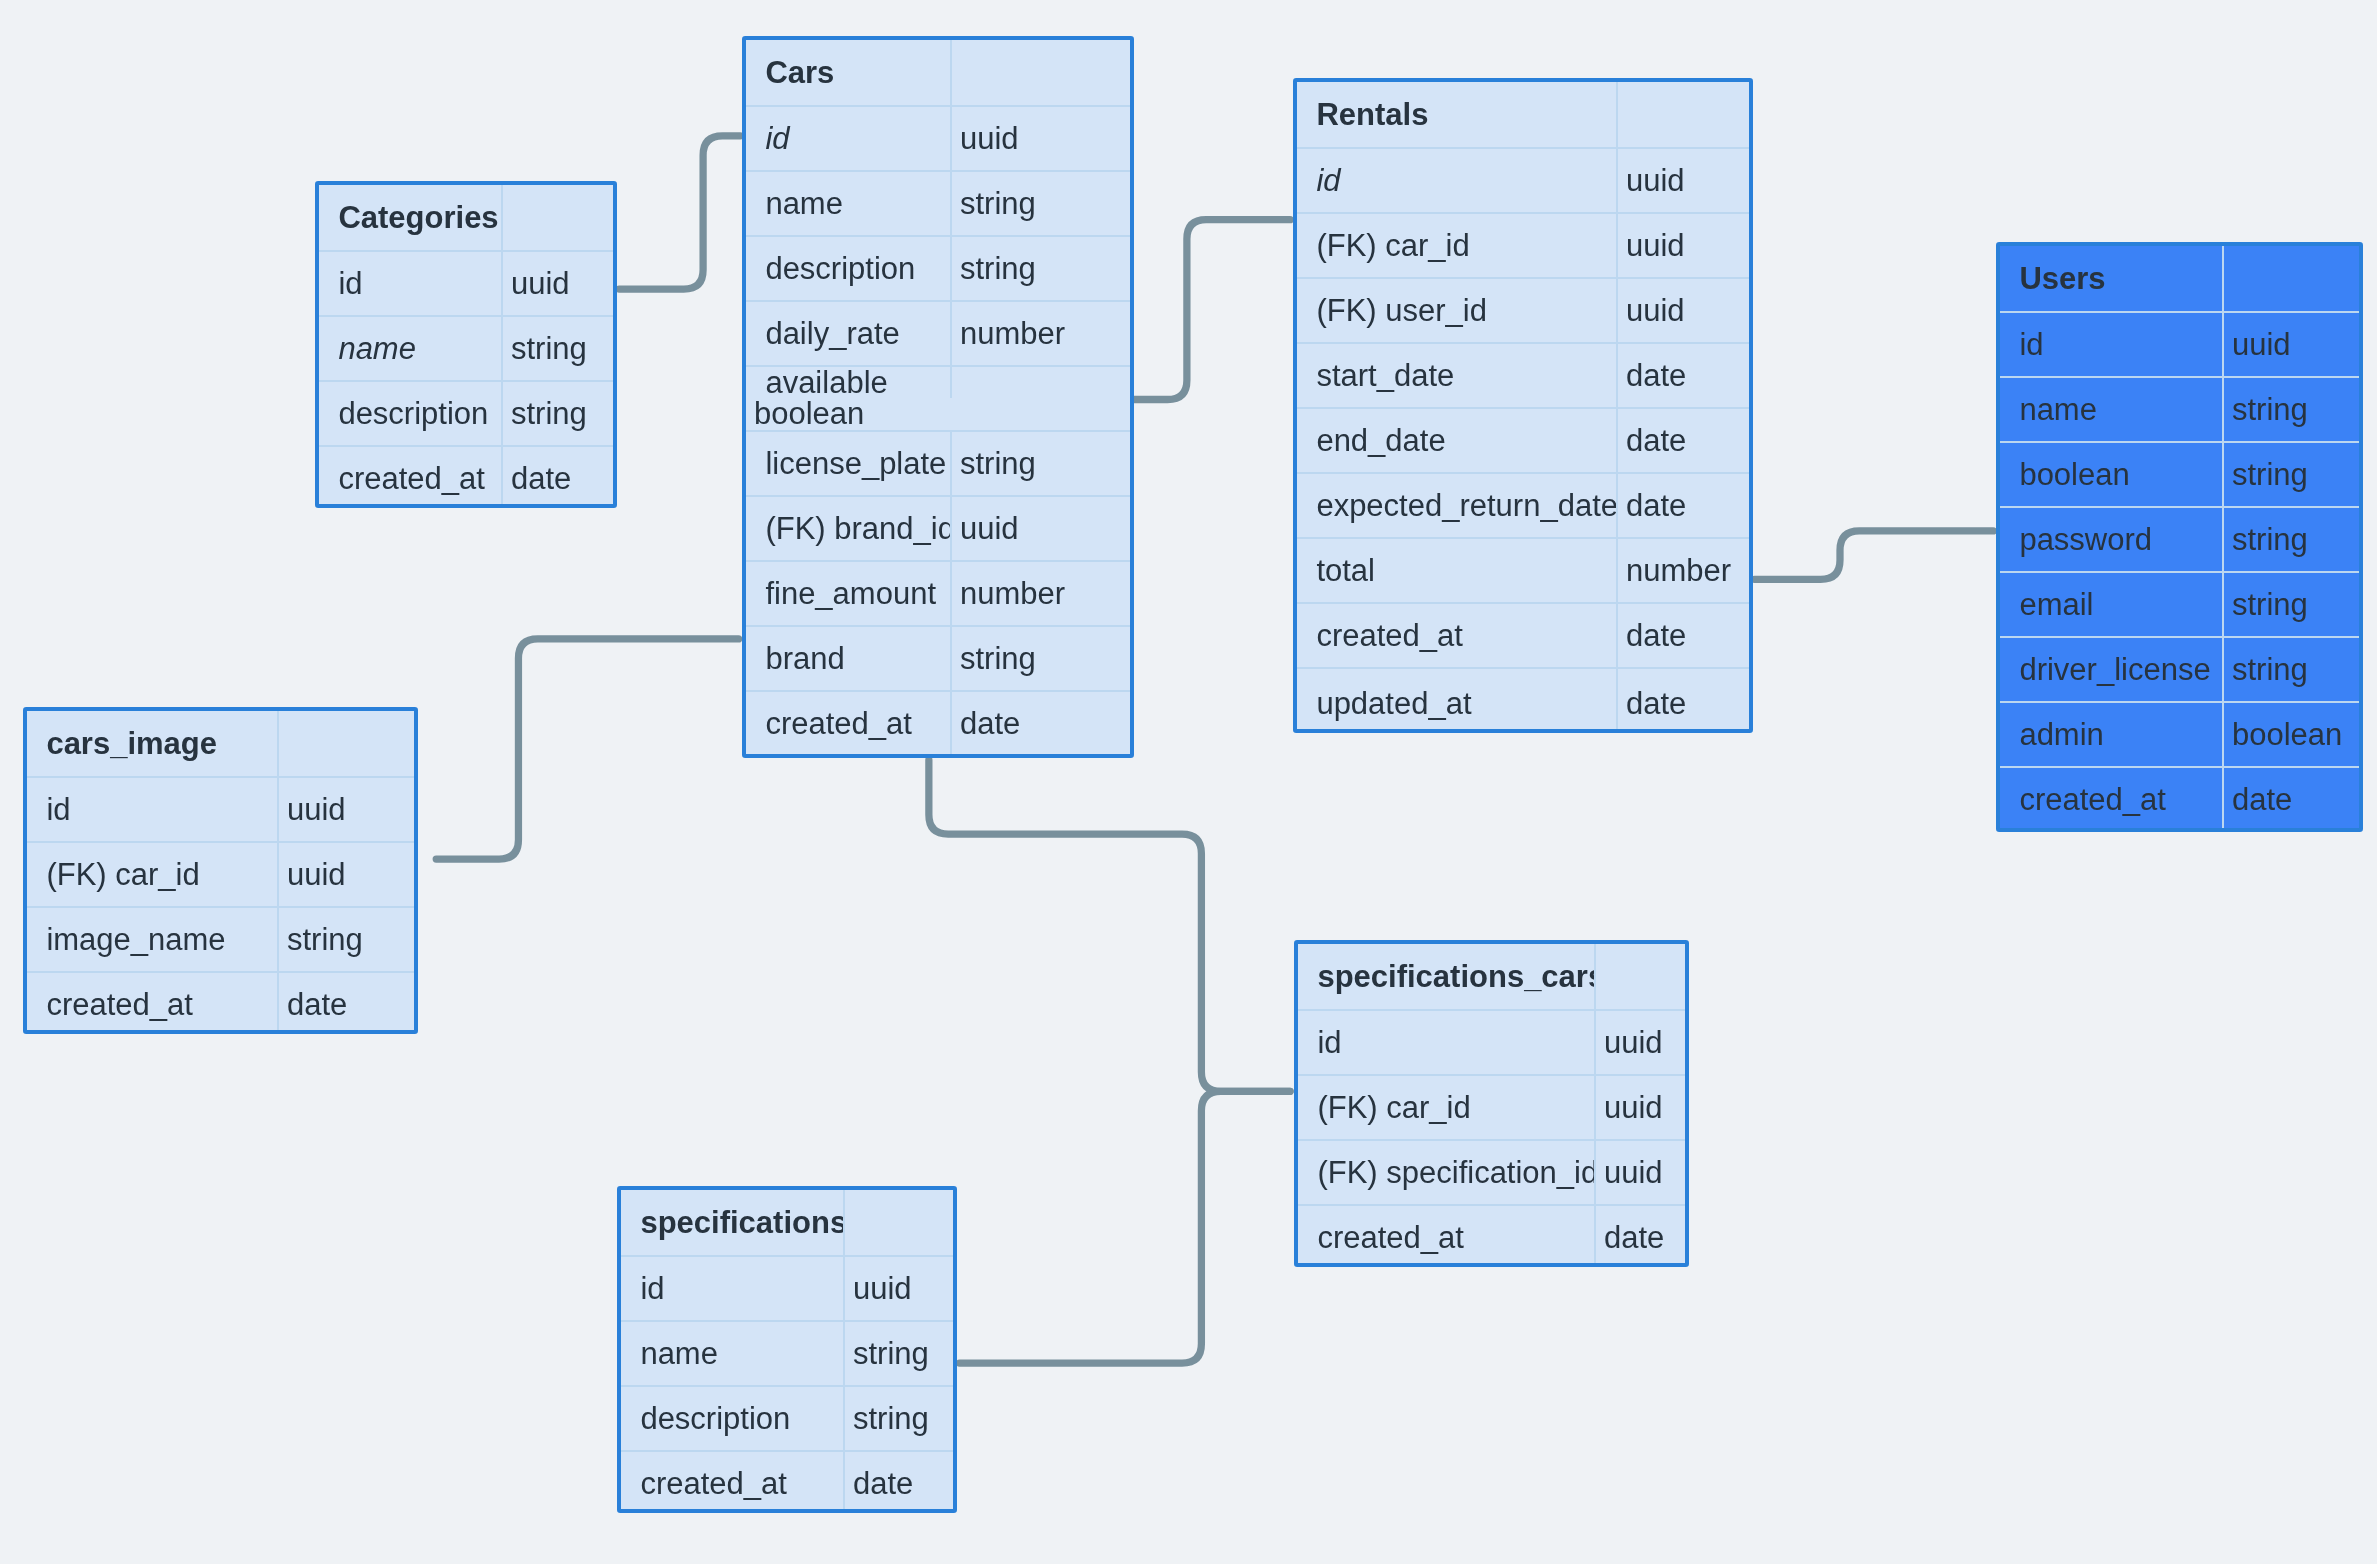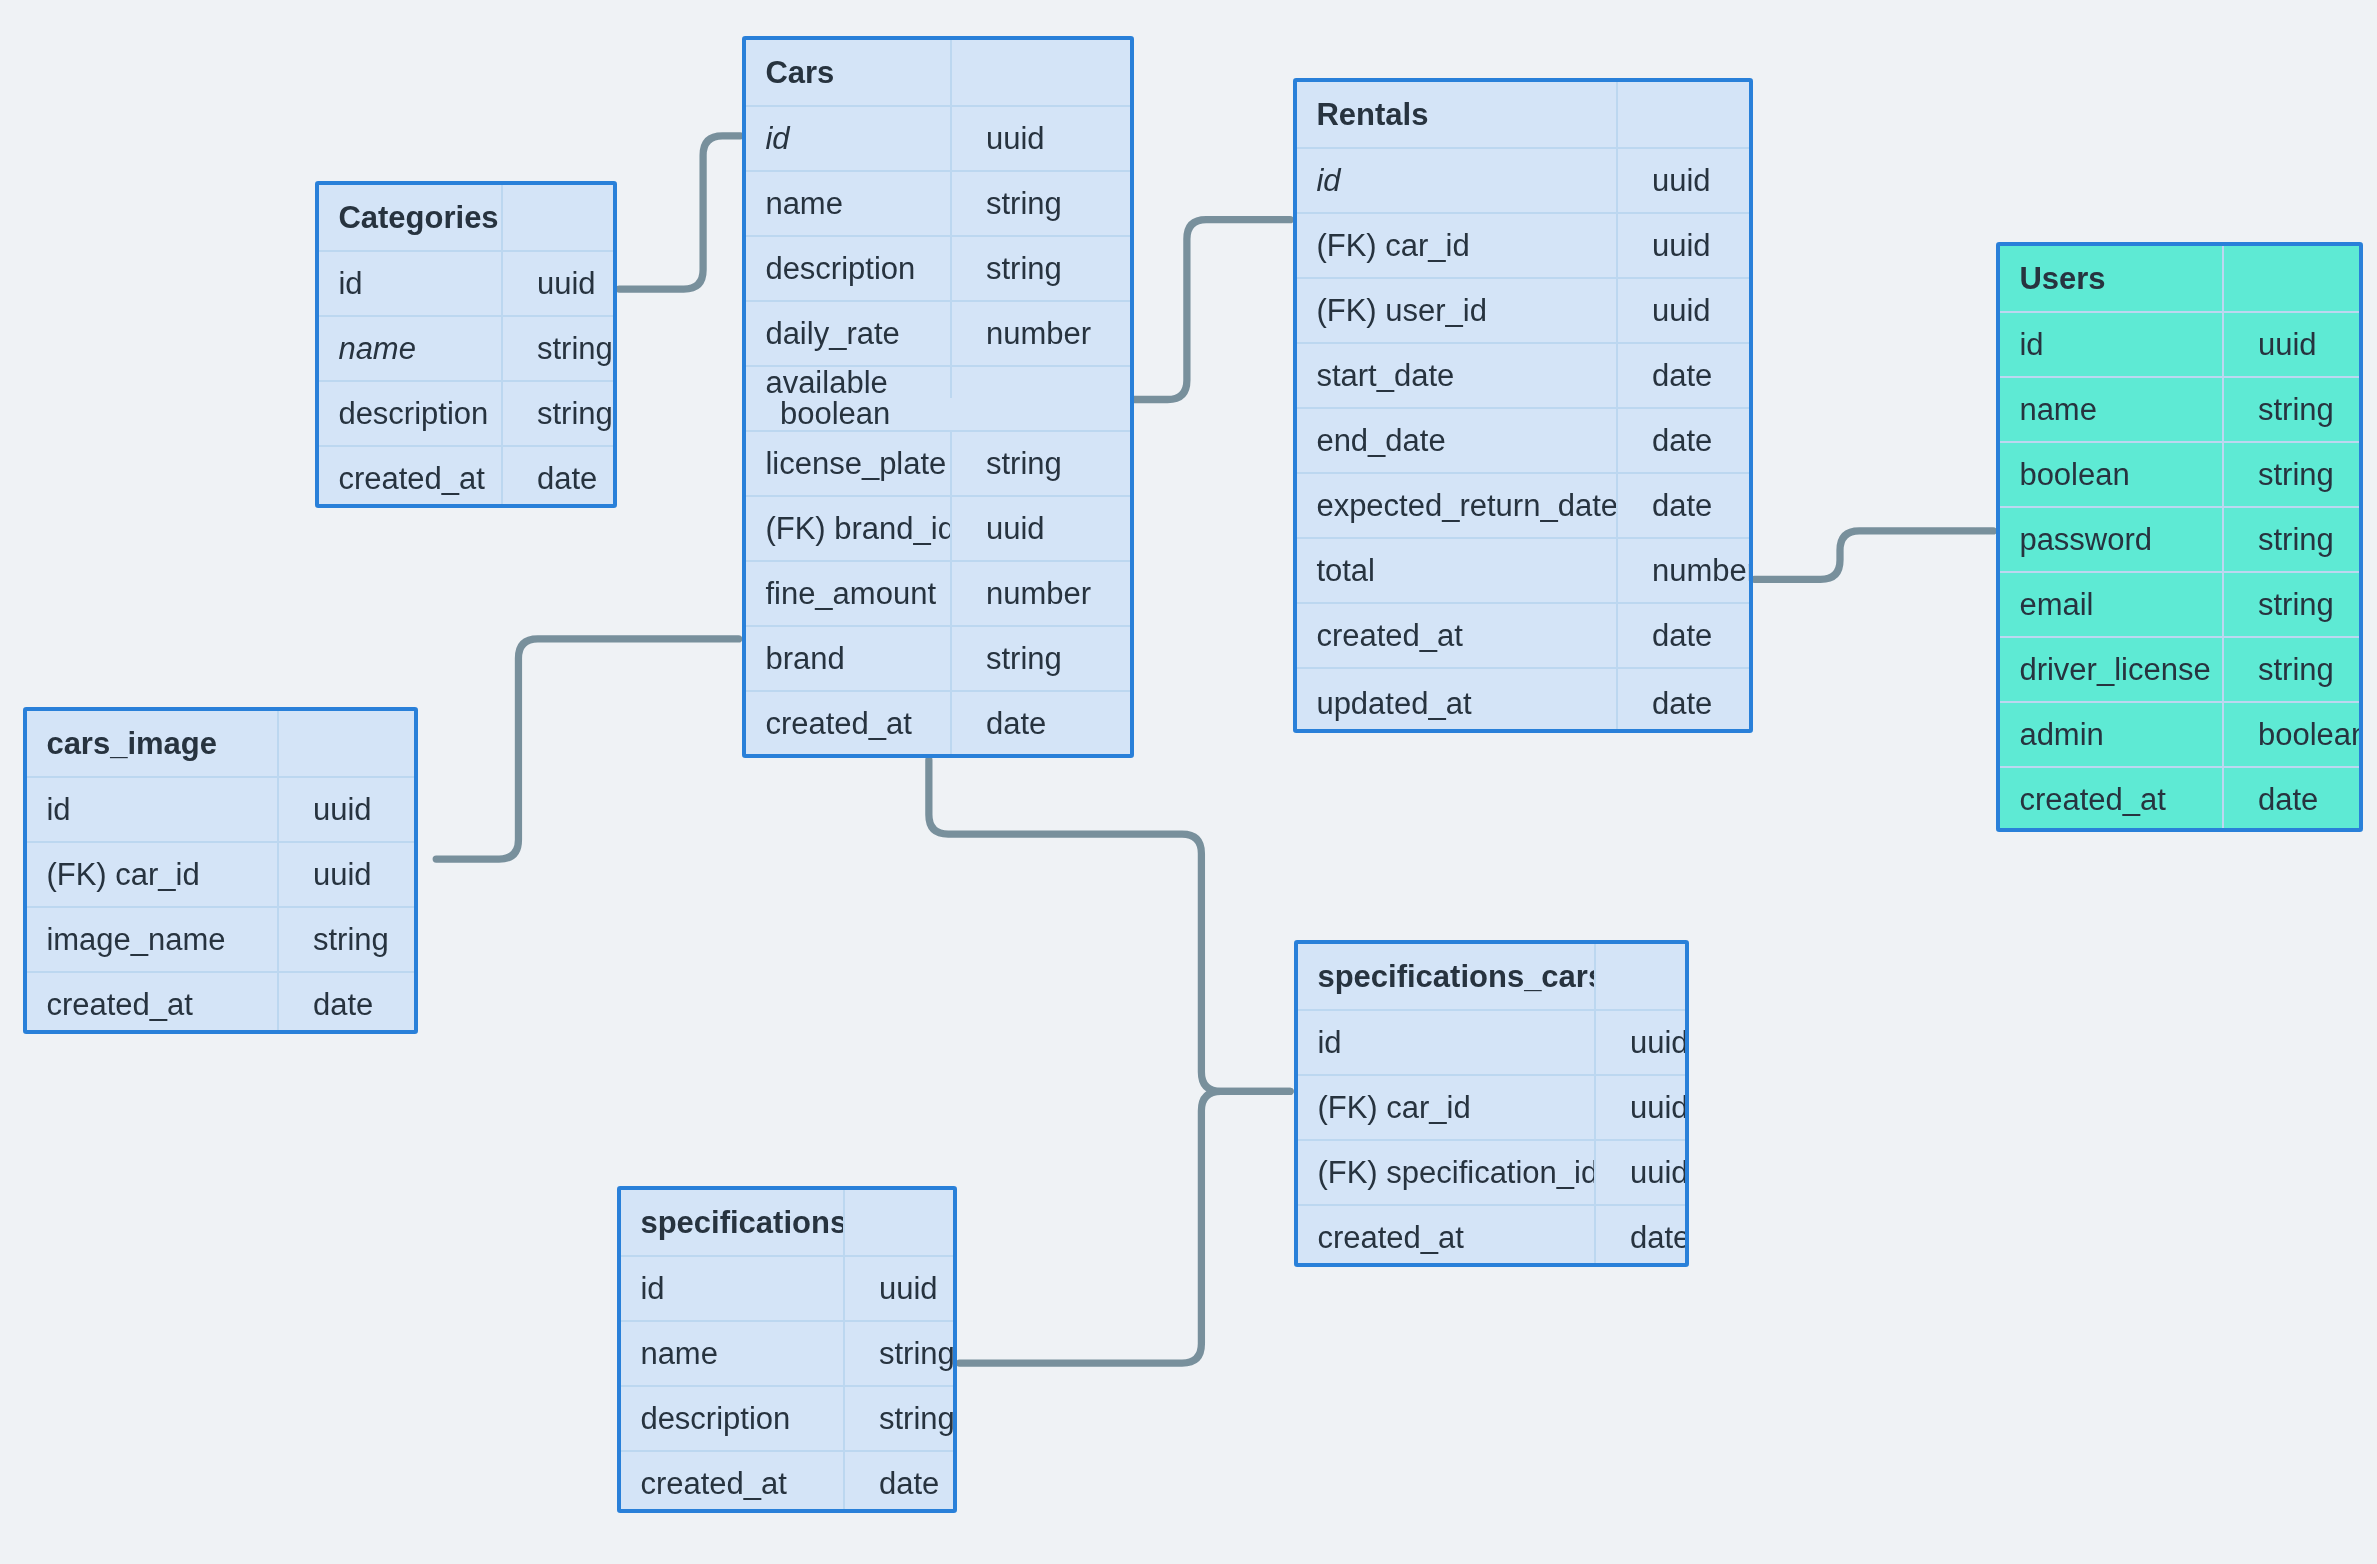--- a/index.html
+++ b/index.html
@@ -48,21 +48,21 @@
     font-size: 31px;
     line-height: 1;
     white-space: nowrap;
     overflow: hidden;
   }
   .cell-name {
     padding-left: 19.4px;
     border-right: 2.4px solid #bcd7f0;
   }
   .cell-type {
-    padding-left: 34px;
+    padding-left: 8px;
   }
   .header-row .cell-name {
     font-weight: bold;
   }
   .erow.pk .cell-name {
     font-style: italic;
   }
 </style>
 </head>
 <body>
@@ -182,21 +182,21 @@
         </div>
         <div class="erow" style="height: 65px; border-top-color: rgb(188, 215, 240);">
           <div class="cell-name" style="width: 321px; border-right-color: rgb(188, 215, 240);">created_at</div>
           <div class="cell-type" style="width: 131px;">date</div>
         </div>
         <div class="erow" style="height: 70px; border-top-color: rgb(188, 215, 240);">
           <div class="cell-name" style="width: 321px; border-right-color: rgb(188, 215, 240);">updated_at</div>
           <div class="cell-type" style="width: 131px;">date</div>
         </div>
       </div>
-      <div class="entity" style="left: 1996px; top: 242px; width: 367px; height: 590px; background: #5eead4; border-color: rgb(41, 128, 217);">
+      <div class="entity" style="left: 1996px; top: 242px; width: 367px; height: 590px; background: #3b82f6; border-color: rgb(41, 128, 217);">
         <div class="erow header-row" style="height: 65px;">
           <div class="cell-name" style="width: 224px; border-right-color: rgb(188, 215, 240);">Users</div>
           <div class="cell-type" style="width: 135px;"></div>
         </div>
         <div class="erow" style="height: 65px; border-top-color: rgb(188, 215, 240);">
           <div class="cell-name" style="width: 224px; border-right-color: rgb(188, 215, 240);">id</div>
           <div class="cell-type" style="width: 135px;">uuid</div>
         </div>
         <div class="erow" style="height: 65px; border-top-color: rgb(188, 215, 240);">
           <div class="cell-name" style="width: 224px; border-right-color: rgb(188, 215, 240);">name</div>

